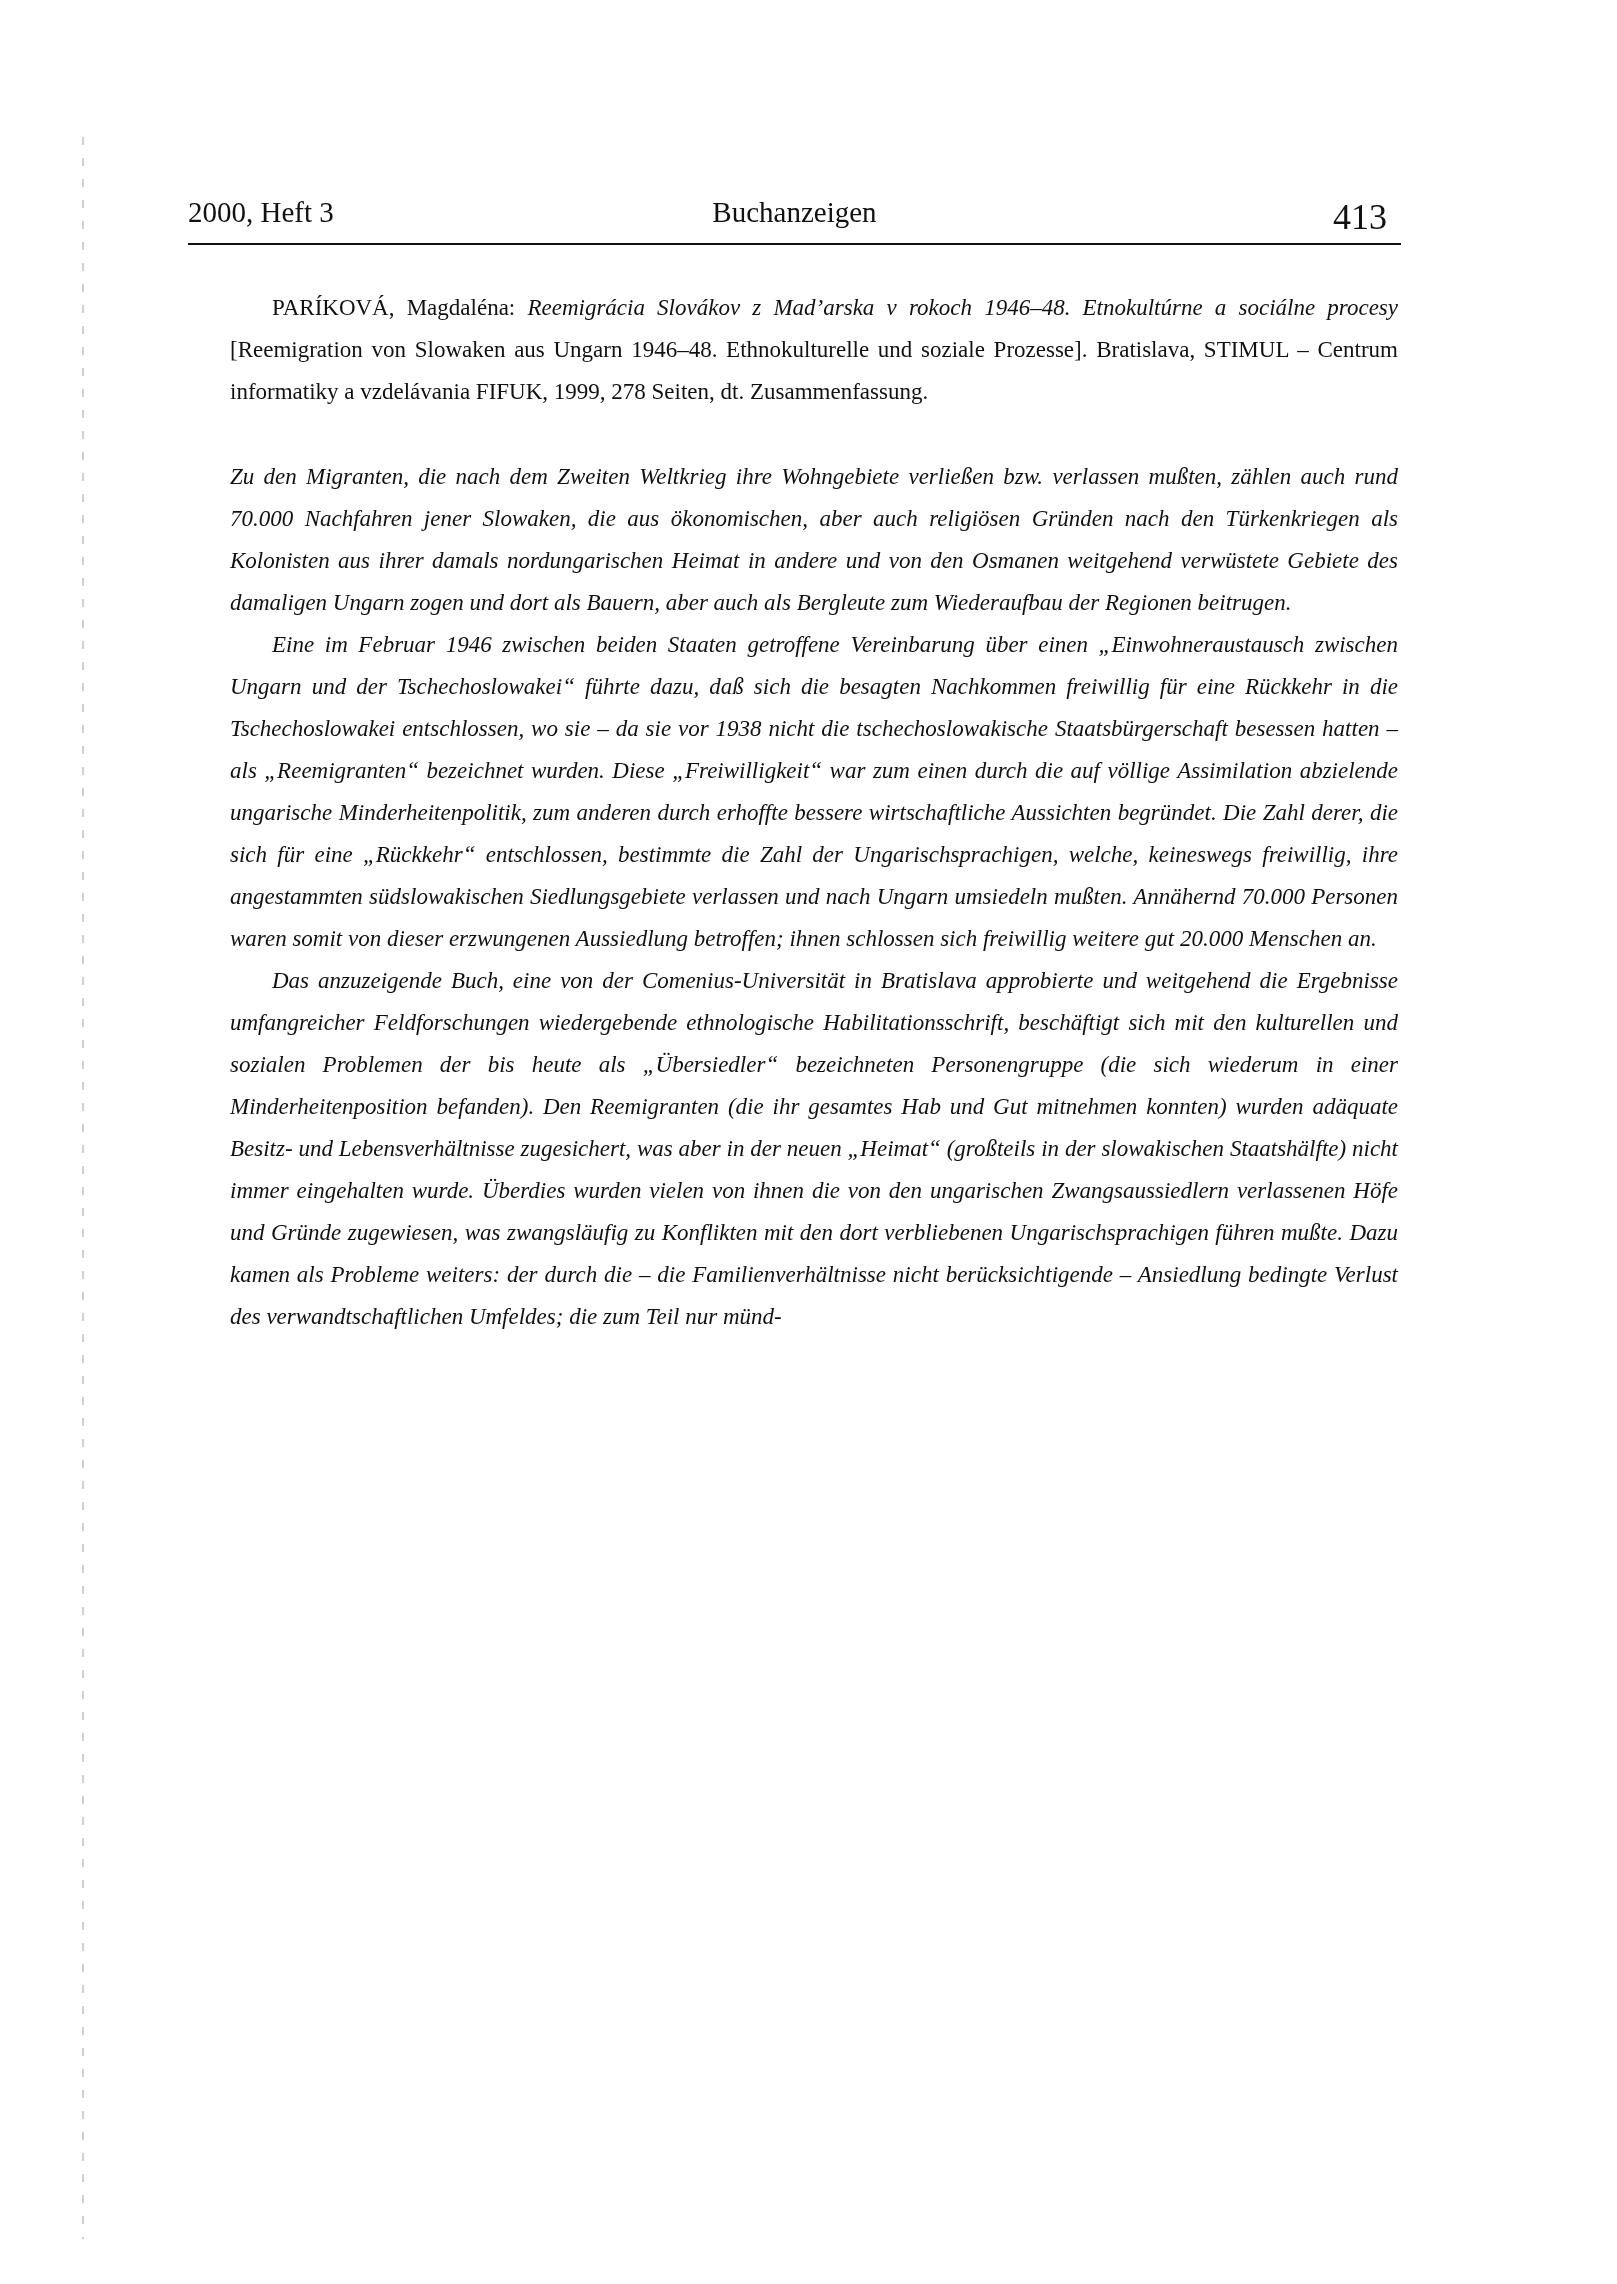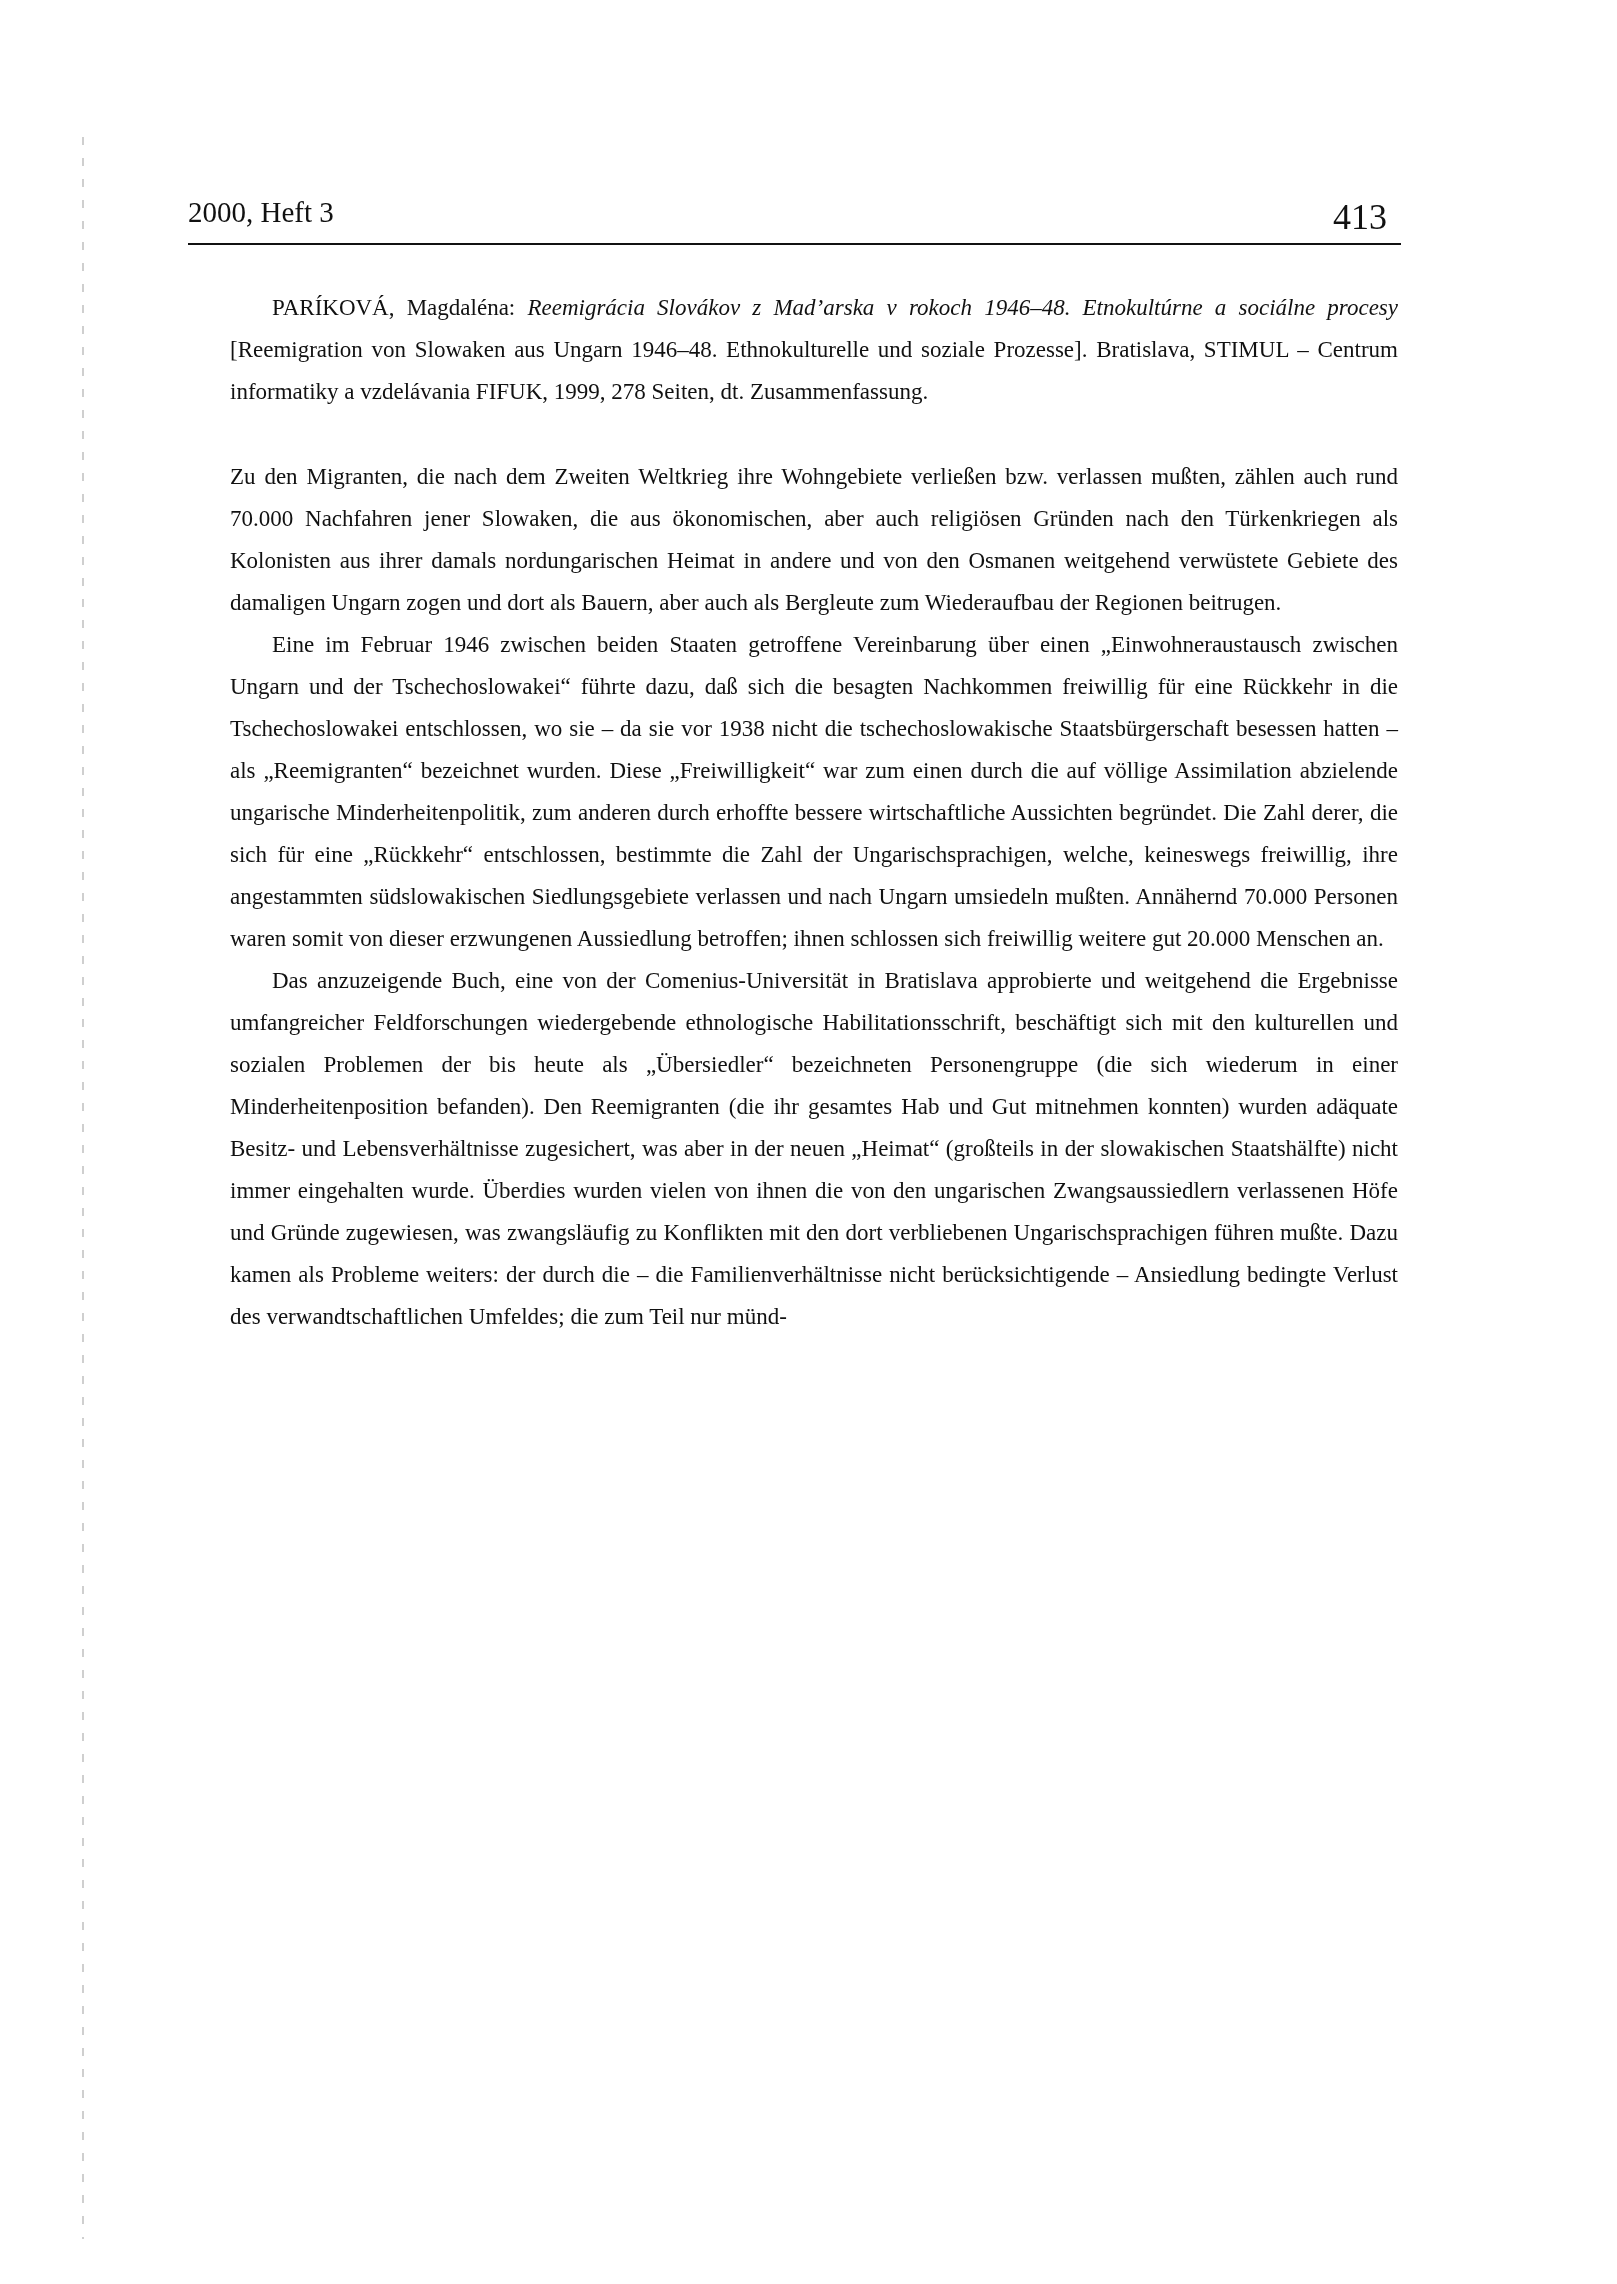--- a/index.html
+++ b/index.html
@@ -12,31 +12,32 @@
             font-size: 29px; }
   .header span { position: absolute; top: 0; }
   .hdr-left { left: 0; }
   .hdr-center { left: 0; width: 100%; text-align: center; }
   .hdr-right { right: 14px; font-size: 36px; }
   .rule { position: absolute; left: 188px; top: 243px; width: 1213px; height: 2.4px; background: #111; }
   .content { position: absolute; left: 230px; top: 287px; width: 1168px;
              font-size: 23px; line-height: 42px; text-align: justify; }
   .content p { margin: 0; }
   .citation { text-indent: 0; margin-bottom: 43px !important; }
-  .body-p { text-indent: 0; }
+  .body-p { text-indent: 0; font-style: italic; }
   .body-p.indent { text-indent: 42px; }
   i { font-style: italic; }
 </style>
 </head>
 <body>
 
 <div class="margin-dots"></div>
 
 <div class="header">
   <span class="hdr-left">2000, Heft 3</span>
+  <span class="hdr-center">Buchanzeigen</span>
   <span class="hdr-right">413</span>
 </div>
 <div class="rule"></div>
 
 <div class="content">
   <p class="citation" style="text-indent:42px;">
     <span>PARÍKOVÁ, Magdaléna:</span>
     <i>Reemigrácia Slovákov z Mad’arska v rokoch 1946–48. Etnokultúrne a sociálne procesy</i>
     <span>[Reemigration von Slowaken aus Ungarn 1946–48. Ethnokulturelle und soziale Prozesse]. Bratislava, STIMUL – Centrum informatiky a vzdelávania FIFUK, 1999, 278 Seiten, dt. Zusammenfassung.</span>
   </p>

